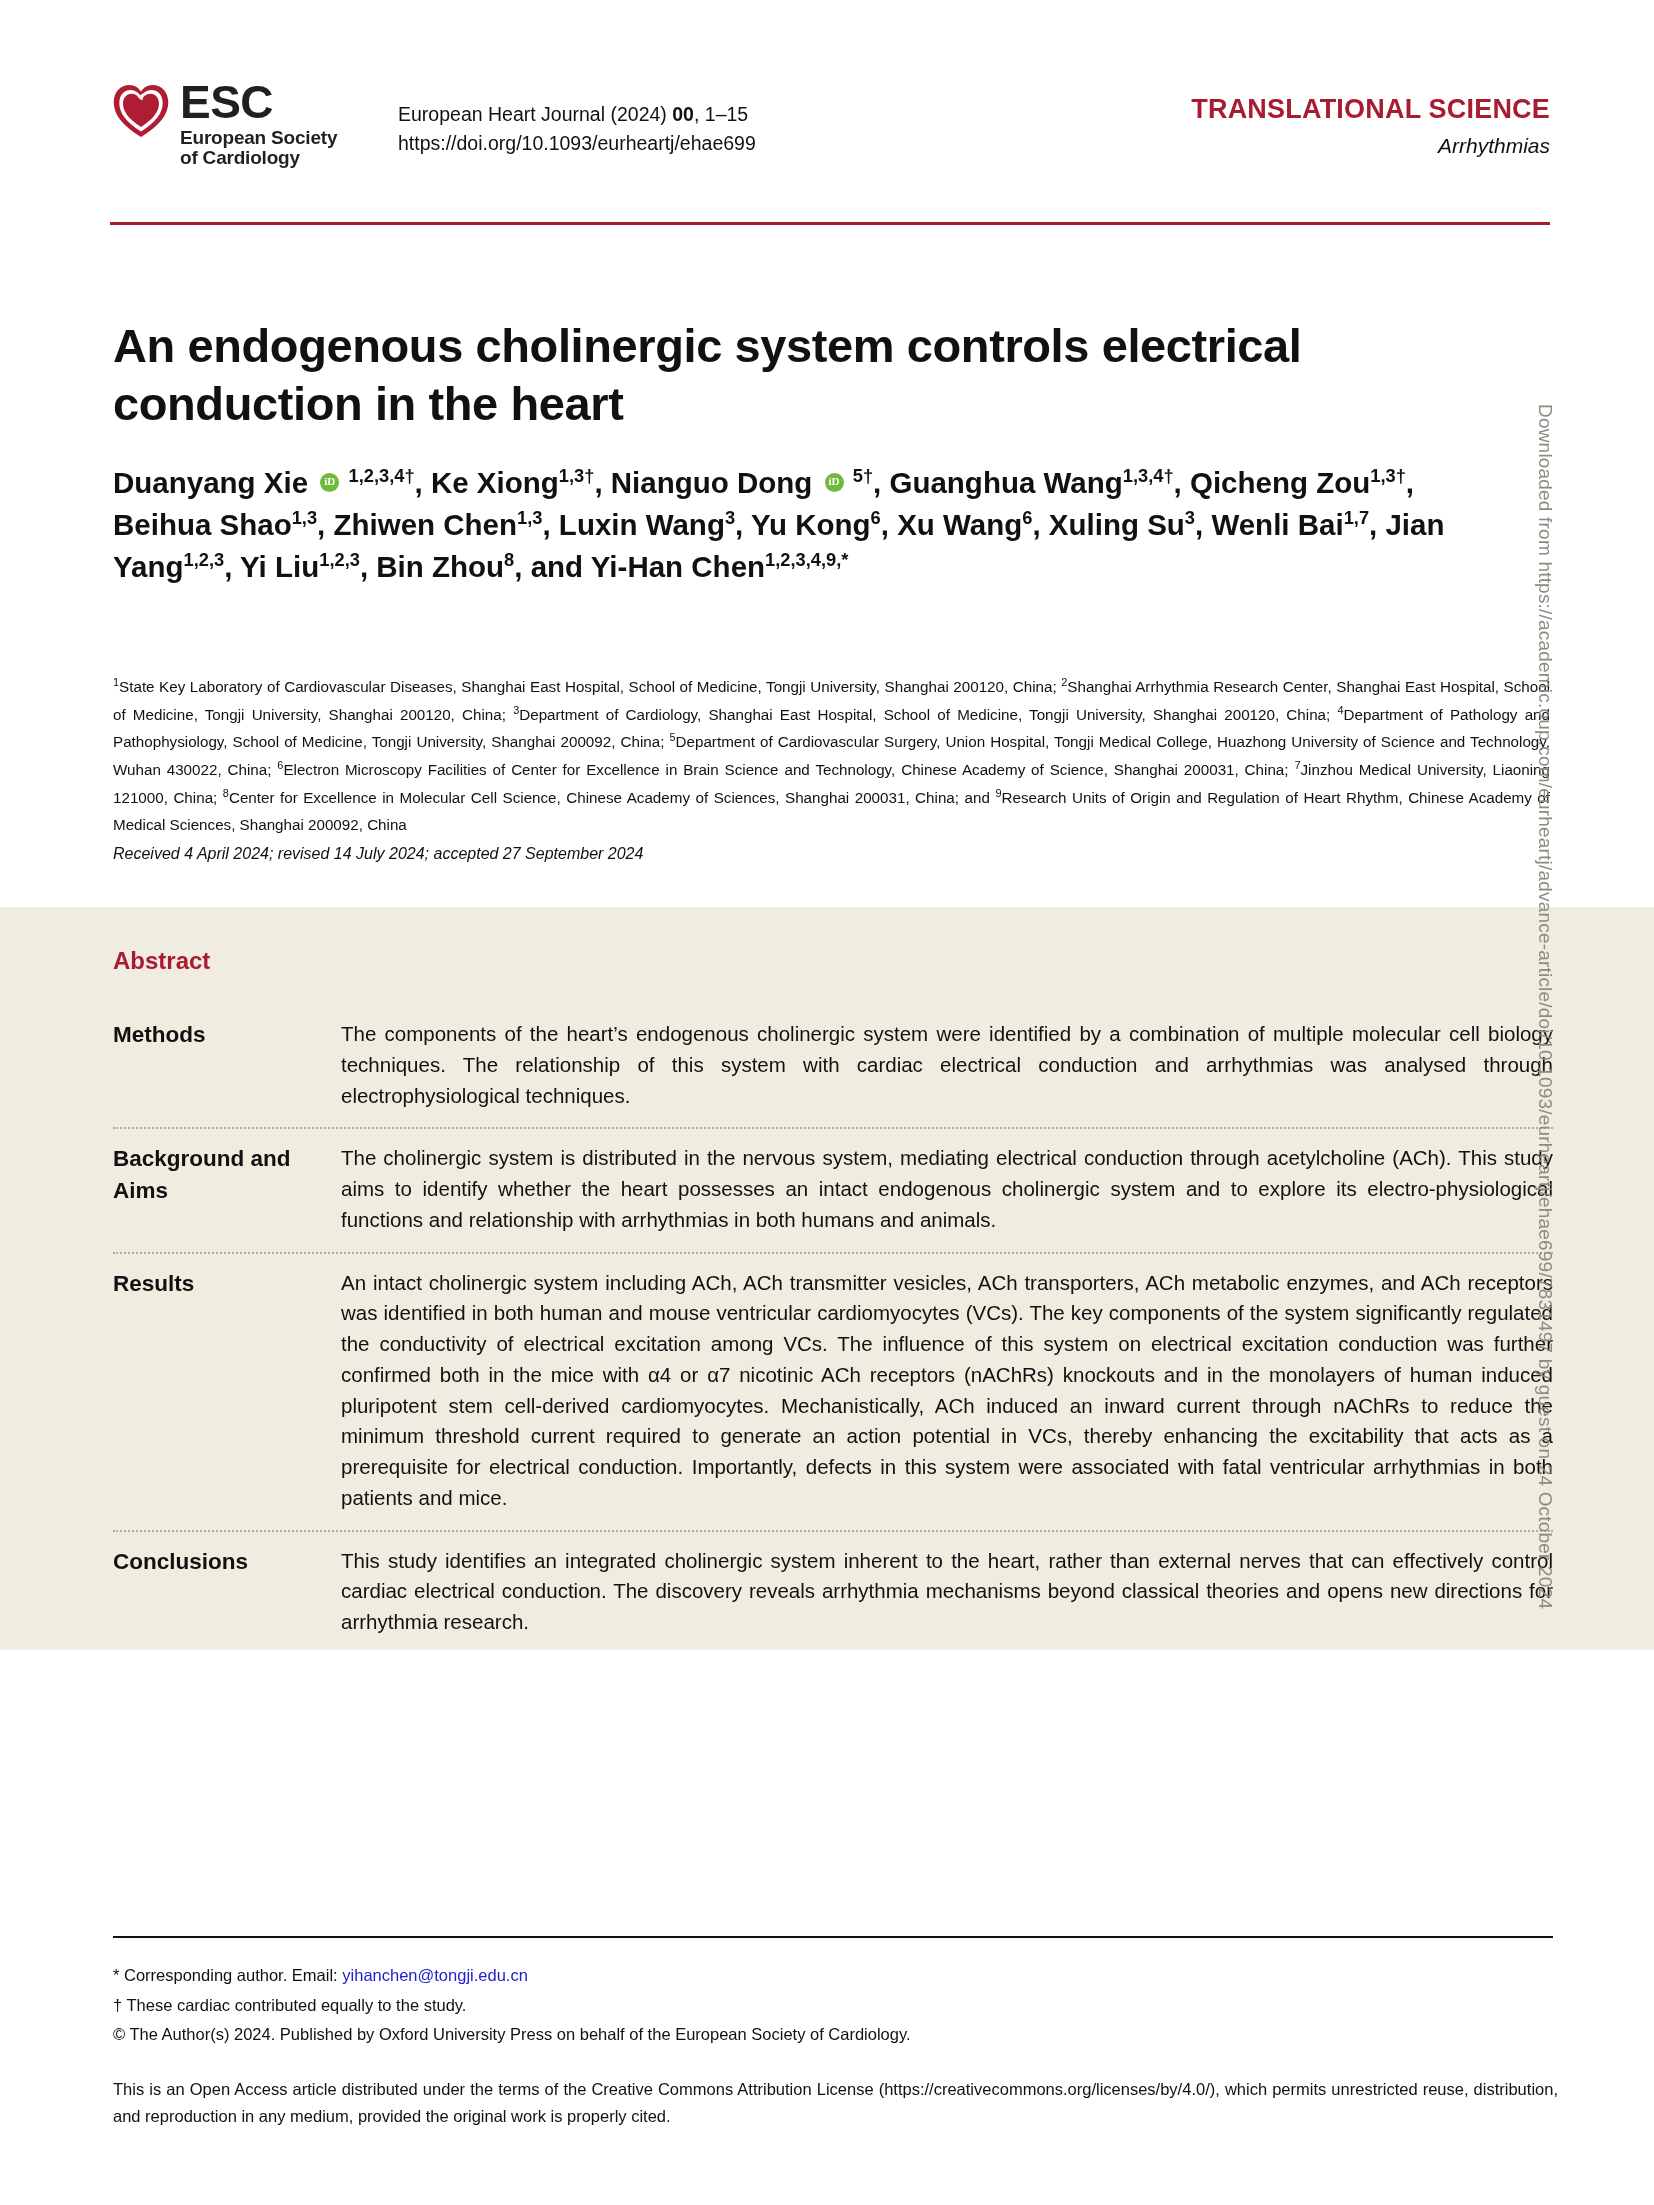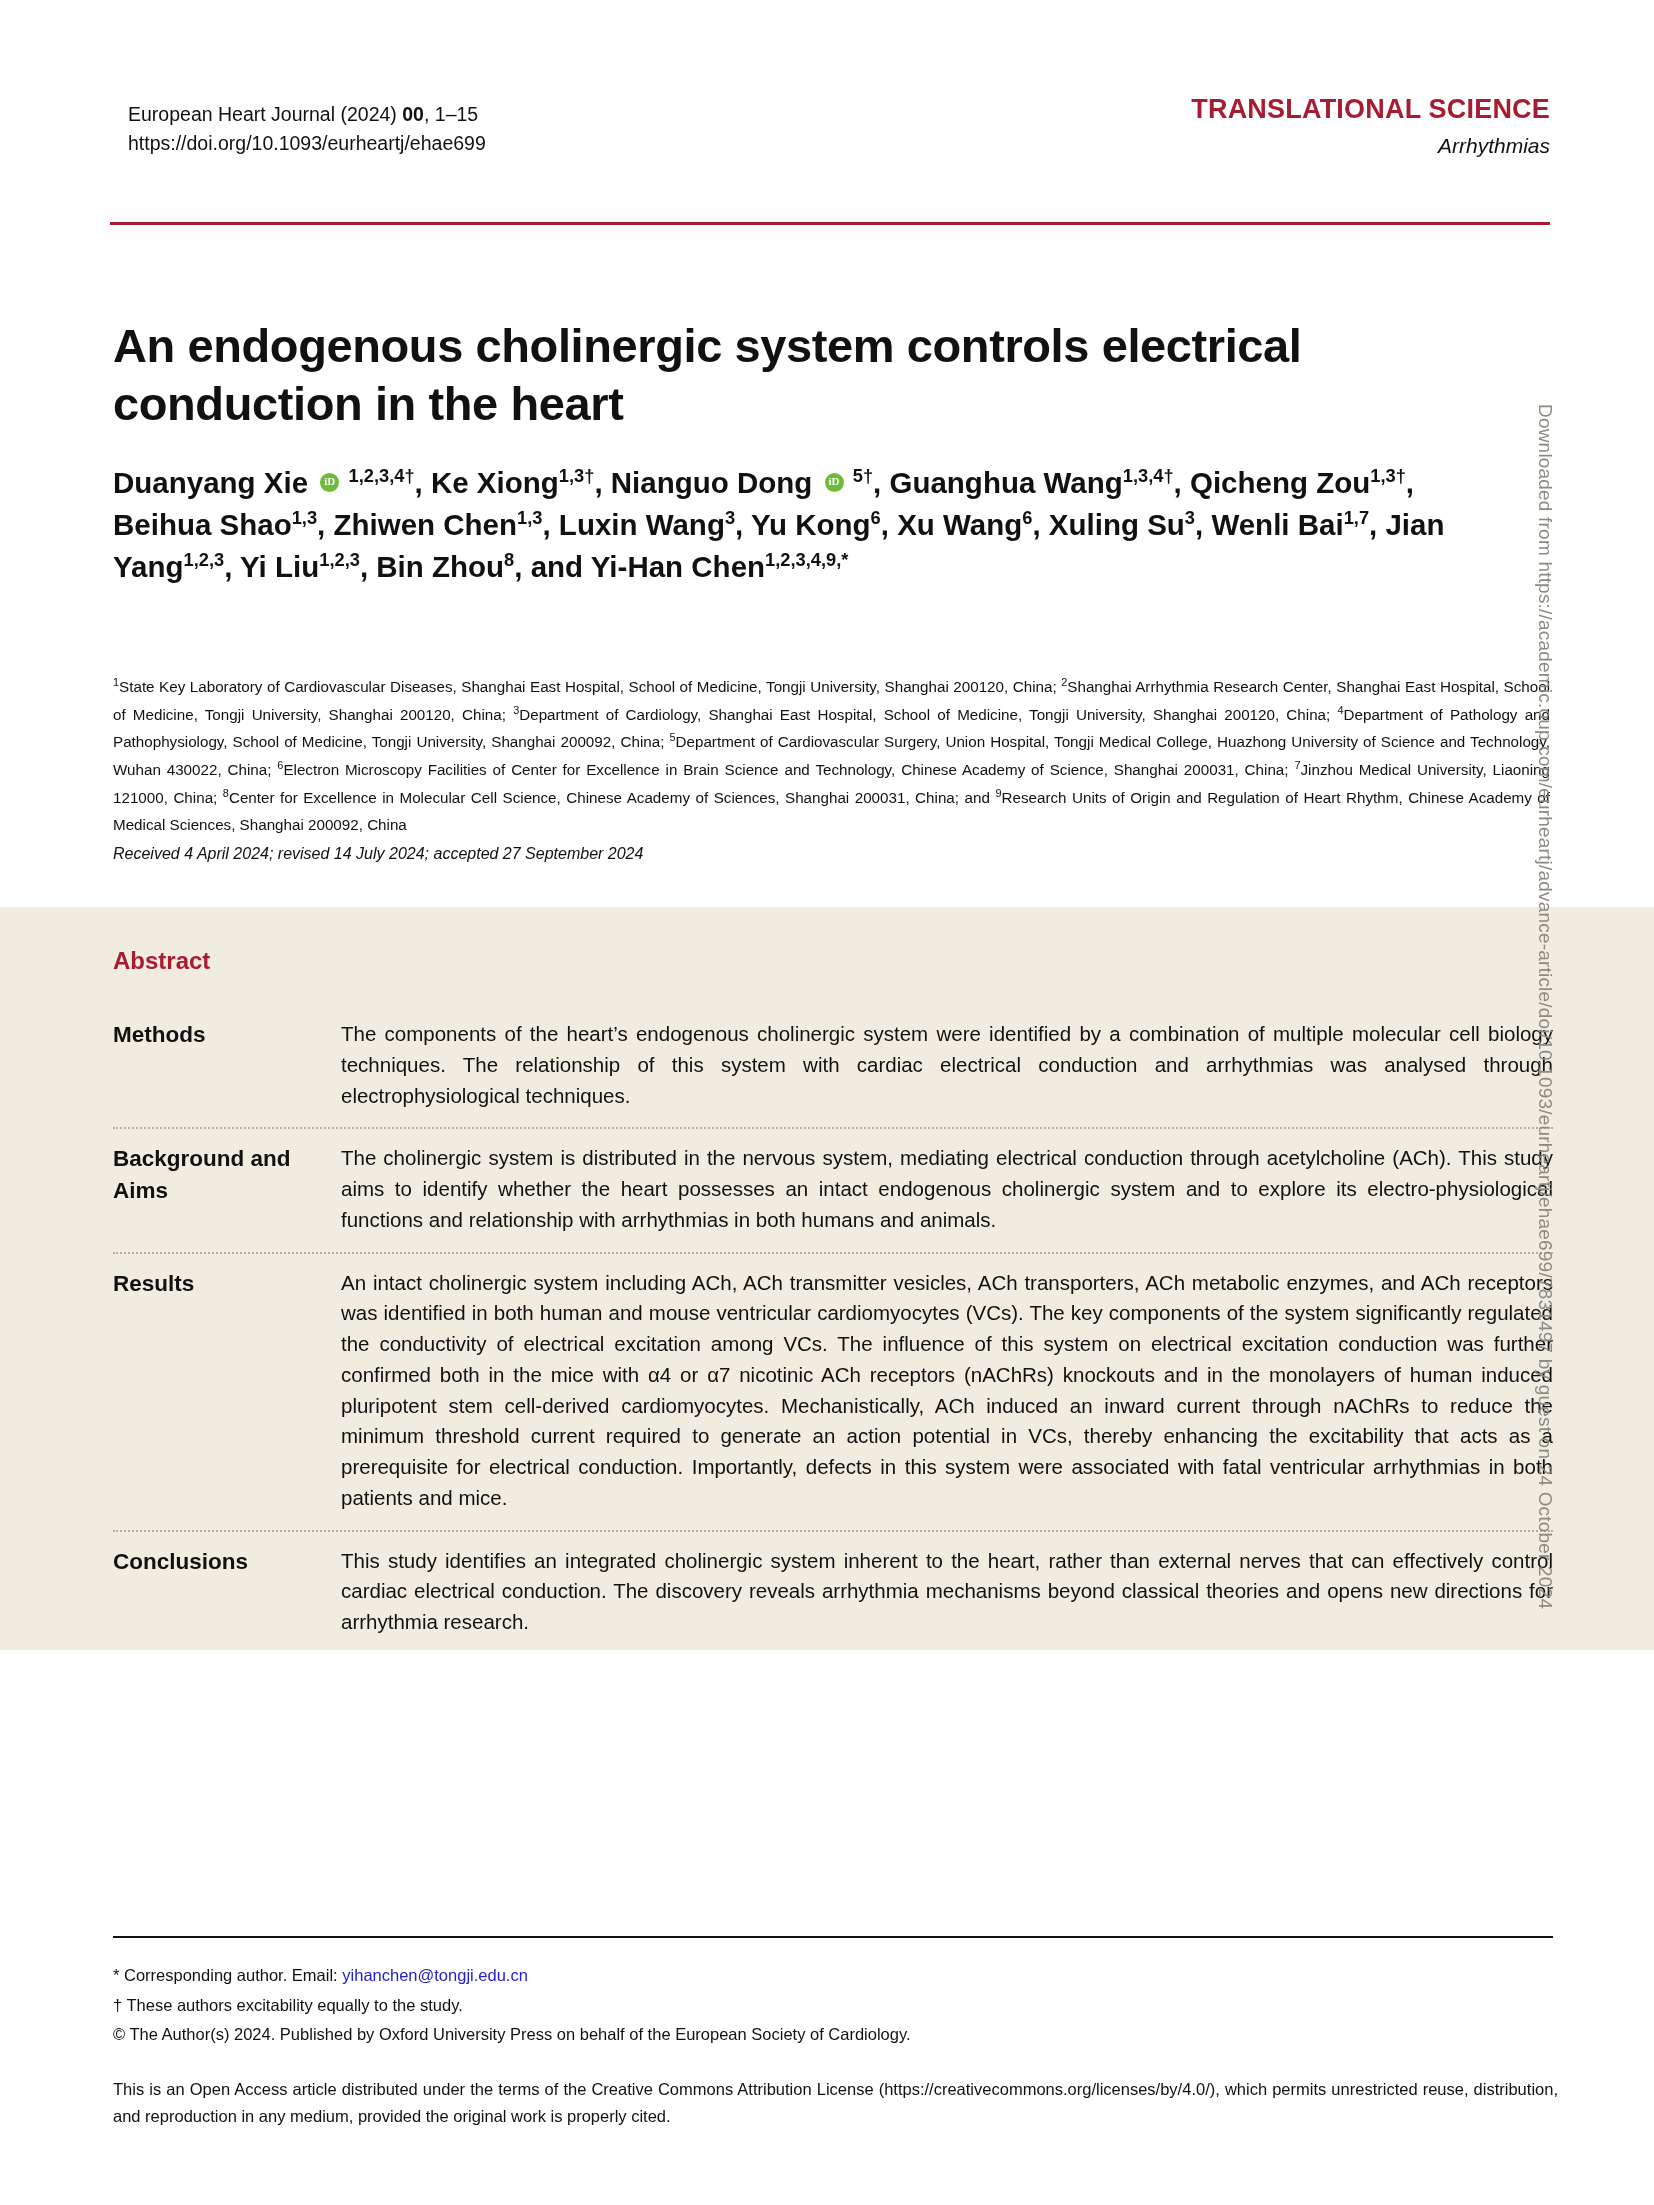--- a/index.html
+++ b/index.html
@@ -251,20 +251,33 @@
     letter-spacing: 0.2px;
   }
 </style>
 </head>
 <body>
 
 <div class="page">
 
   <div class="masthead">
 
+    <div class="logo-block">
+      <svg class="heart-mark" viewBox="0 0 100 100">
+        <path d="M50 92 C20 74 6 56 6 36 C6 18 18 8 31 8 C40 8 47 13 50 19 C53 13 60 8 69 8 C82 8 94 18 94 36 C94 56 80 74 50 92 Z" fill="#b01c33"></path>
+        <path d="M50 83 C26 68 15 53 15 37 C15 23 24 16 33 16 C41 16 47 21 50 27 C53 21 59 16 67 16 C76 16 85 23 85 37 C85 53 74 68 50 83 Z" fill="#ffffff"></path>
+        <path d="M50 76 C30 63 21 51 21 38 C21 27 28 22 35 22 C42 22 47 27 50 32 C53 27 58 22 65 22 C72 22 79 27 79 38 C79 51 70 63 50 76 Z" fill="#b01c33"></path>
+        <path d="M44 27 L56 20 L52 33 Z" fill="#ffffff"></path>
+      </svg>
+      <div class="logo-text">
+        <div class="logo-esc">ESC</div>
+        <div class="logo-sub">European Society</div>
+        <div class="logo-sub">of Cardiology</div>
+      </div>
+    </div>
 
     <div class="journal-block">
       <div><span>European Heart Journal (2024) </span><span class="vol">00</span><span>, 1–15</span></div>
       <div>https://doi.org/10.1093/eurheartj/ehae699</div>
     </div>
 
     <div class="section-block">
       <div class="section-title">TRANSLATIONAL SCIENCE</div>
       <div class="section-sub">Arrhythmias</div>
     </div>
@@ -297,20 +310,20 @@
     </div>
     <div class="abs-row">
       <div class="abs-label">Conclusions</div>
       <div class="abs-text">This study identifies an integrated cholinergic system inherent to the heart, rather than external nerves that can effectively control cardiac electrical conduction. The discovery reveals arrhythmia mechanisms beyond classical theories and opens new directions for arrhythmia research.</div>
     </div>
   </div>
 
   <div class="rule-bottom"></div>
   <div class="footnotes">
     <div class="fn-line"><span>* Corresponding author. Email: </span><span class="email-link">yihanchen@tongji.edu.cn</span></div>
-    <div class="fn-line">† These authors excitability equally to the study.</div>
+    <div class="fn-line">† These cardiac contributed equally to the study.</div>
     <div class="fn-line">© The Author(s) 2024. Published by Oxford University Press on behalf of the European Society of Cardiology.</div>
     <div class="fn-block">This is an Open Access article distributed under the terms of the Creative Commons Attribution License (https://creativecommons.org/licenses/by/4.0/), which permits unrestricted reuse, distribution, and reproduction in any medium, provided the original work is properly cited.</div>
   </div>
 
   <div class="sidebar-text">Downloaded from https://academic.oup.com/eurheartj/advance-article/doi/10.1093/eurheartj/ehae699/7831497 by guest on 24 October 2024</div>
 
 </div>
 
 </body></html>

